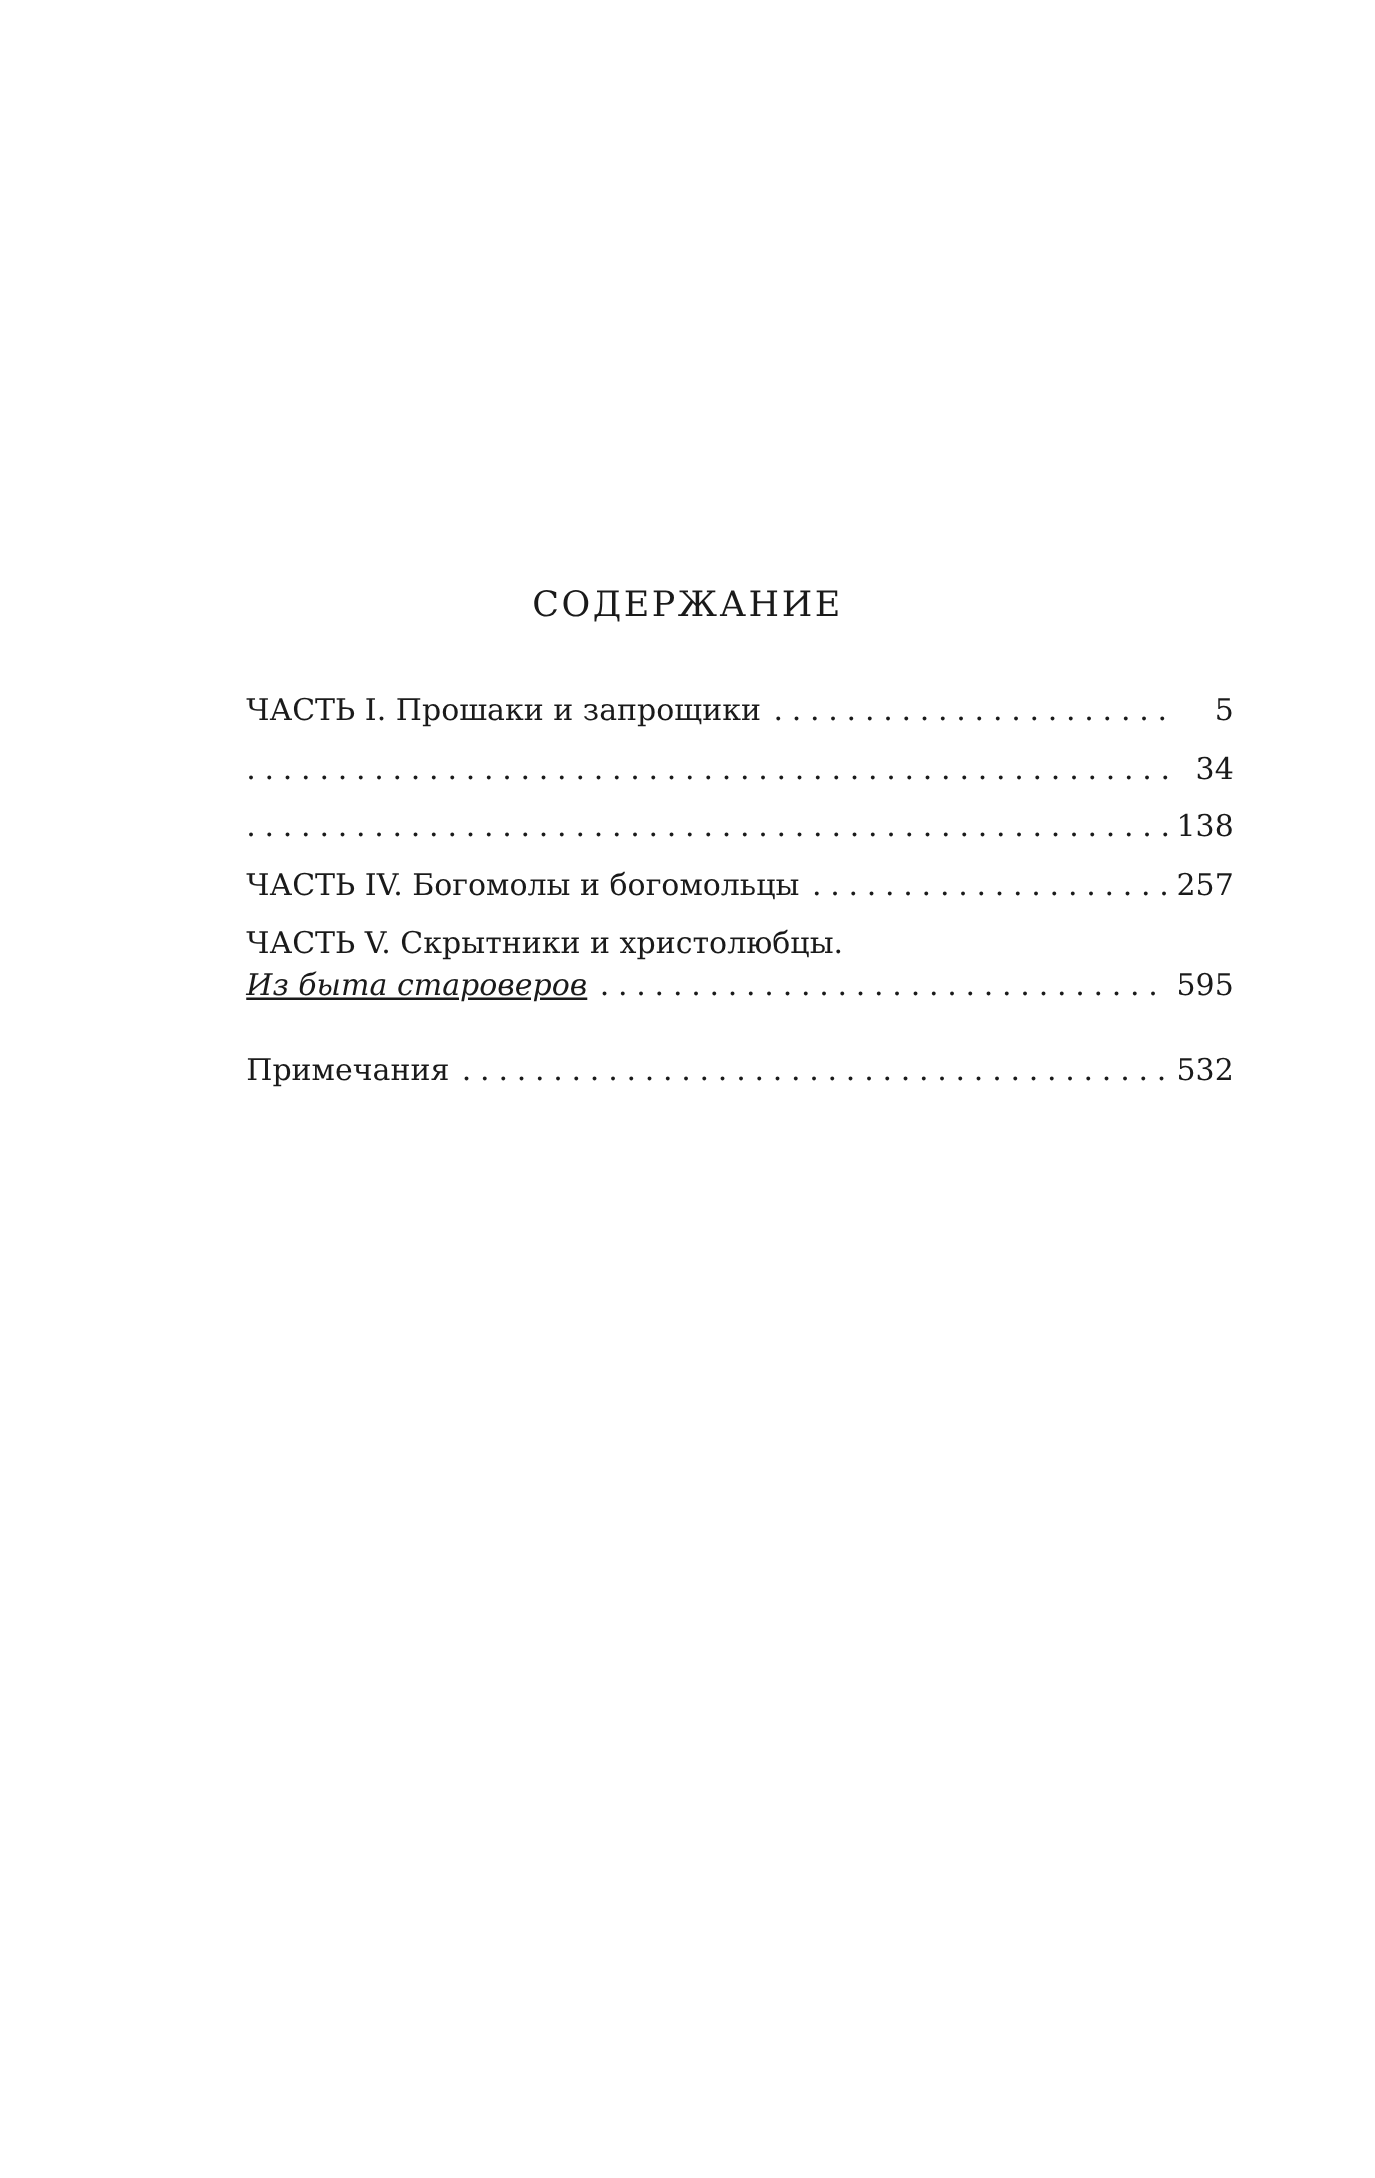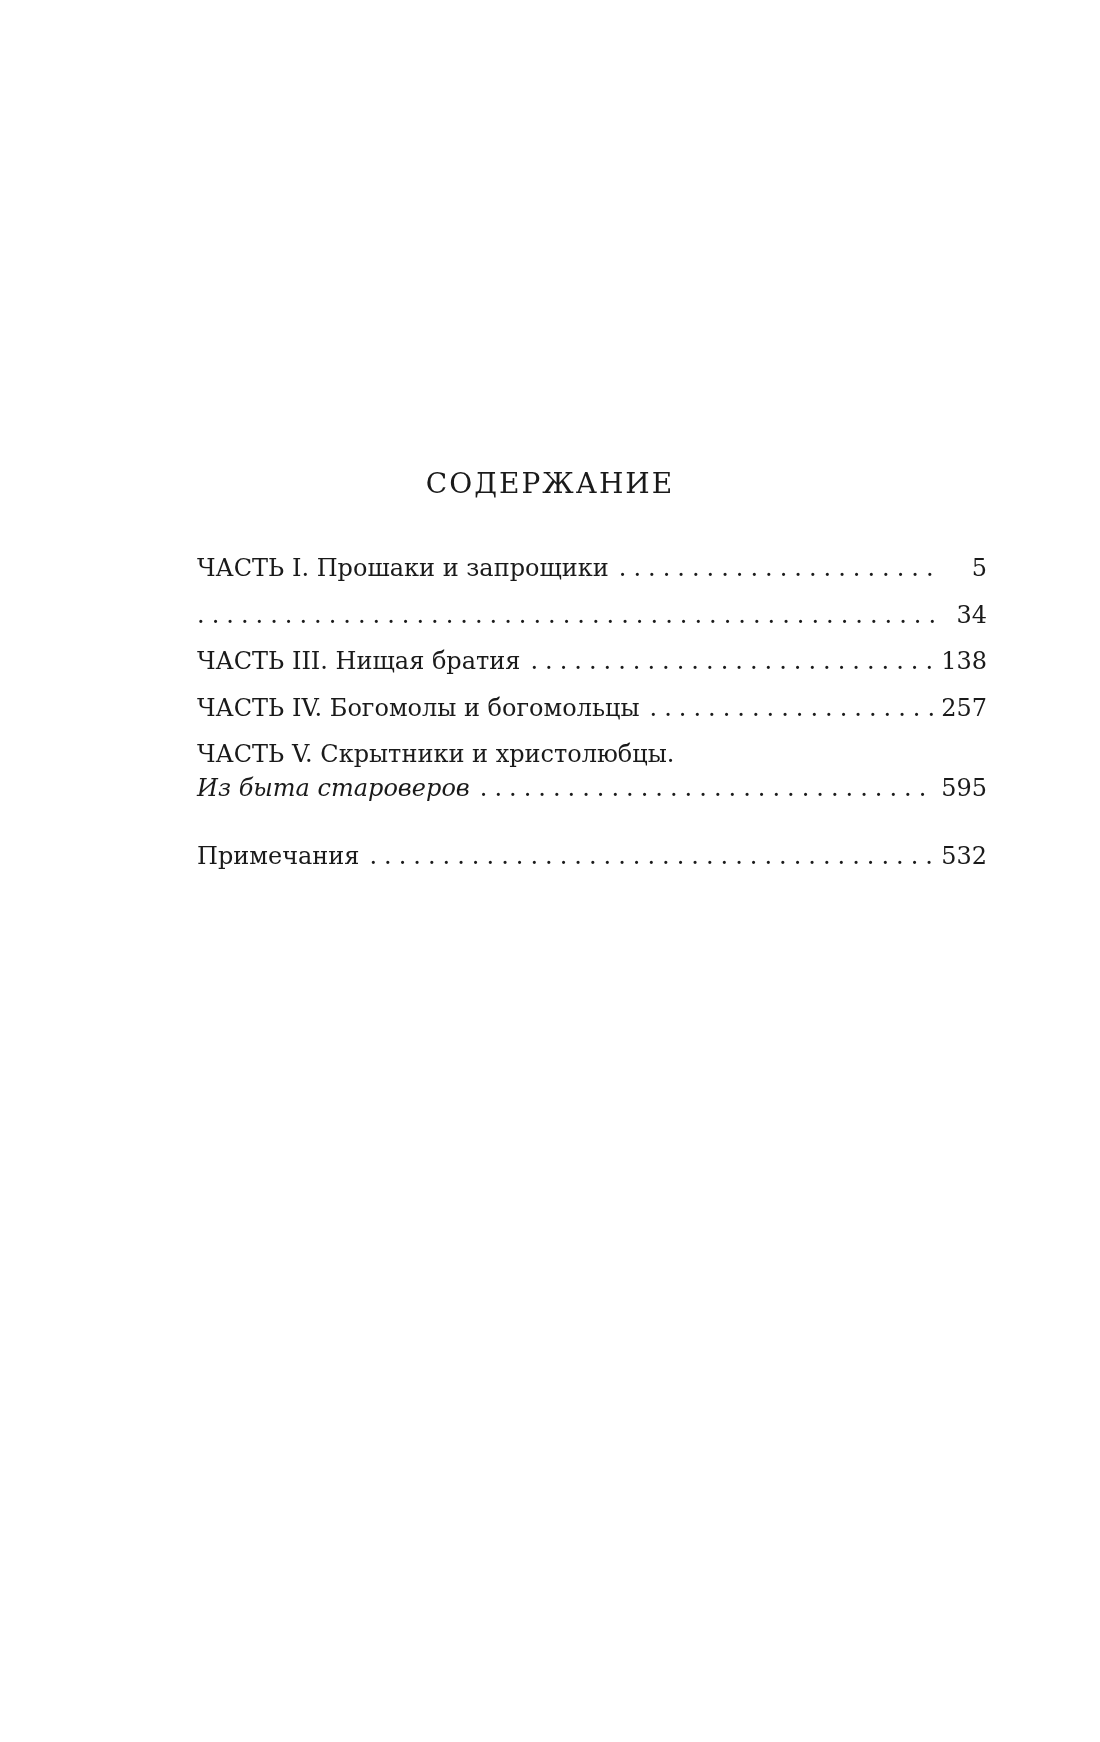--- a/index.html
+++ b/index.html
@@ -14,21 +14,21 @@
     text-align: center; font-size: 28px; letter-spacing: 2px;
     line-height: 44px;
   }
   .toc { position: absolute; left: 182px; width: 790px; top: 0; }
   .row {
     position: absolute; left: 0; width: 790px;
     font-size: 24px; line-height: 30px; height: 30px;
     display: flex; align-items: baseline; margin-left: 15px;
   }
   .row .label { white-space: nowrap; padding-right: 10px; }
-  .row .label.italic { font-style: italic; }
+  .row .label.italic { font-style: italic; text-decoration: underline; }
   .row .leader {
     flex: 1; overflow: hidden; white-space: nowrap;
     letter-spacing: 7px; color: #1a1a1a;
   }
   .row .page { min-width: 46px; text-align: right; padding-left: 6px; }
   .row.plain .label { padding-right: 0; }
 </style>
 </head>
 <body>
 
@@ -38,21 +38,20 @@
   <div class="row" style="top:553px">
     <span class="label">ЧАСТЬ I. Прошаки и запрощики</span>
     <span class="leader">..................................................................................................</span>
     <span class="page">5</span>
   </div>
   <div class="row" style="top:600px">
     <span class="leader">..................................................................................................</span>
     <span class="page">34</span>
   </div>
   <div class="row" style="top:646px">
-    <span class="label">ЧАСТЬ III. Нищая братия</span>
     <span class="leader">..................................................................................................</span>
     <span class="page">138</span>
   </div>
   <div class="row" style="top:693px">
     <span class="label">ЧАСТЬ IV. Богомолы и богомольцы</span>
     <span class="leader">..................................................................................................</span>
     <span class="page">257</span>
   </div>
   <div class="row plain" style="top:739px">
     <span class="label">ЧАСТЬ V. Скрытники и христолюбцы.</span>

